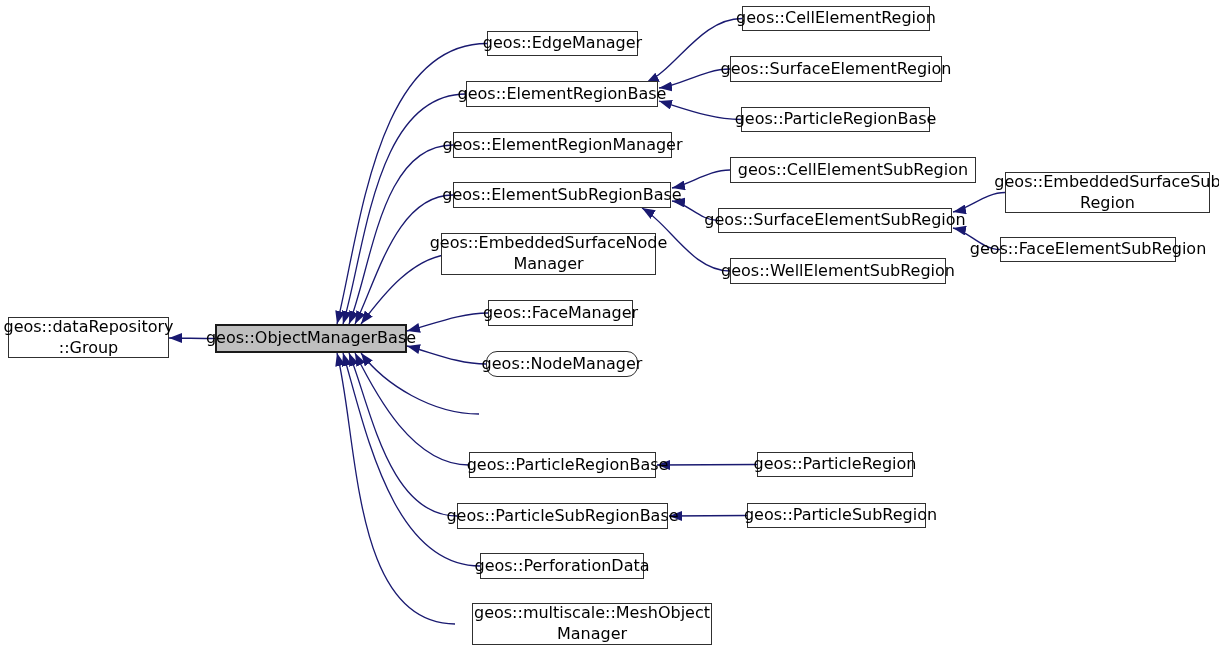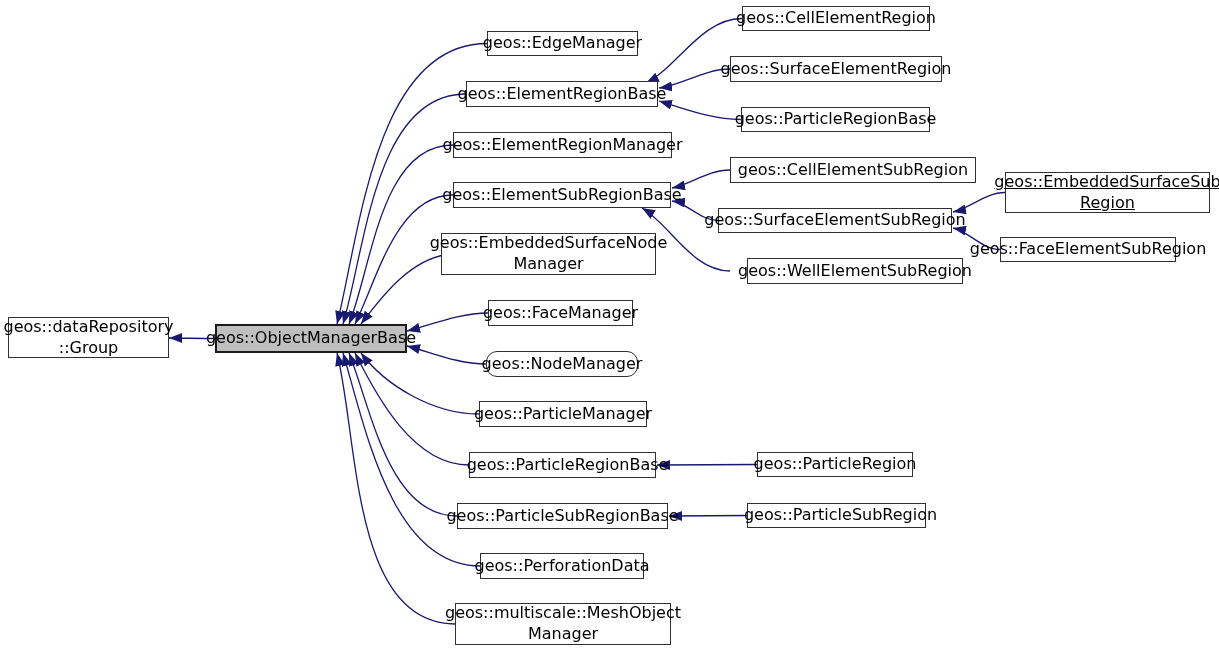--- a/index.html
+++ b/index.html
@@ -72,31 +72,30 @@
 ::Group</span></div>
       <div class="node highlighted" style="left: 215px; top: 324px; width: 192px; height: 29px;"><span>geos::ObjectManagerBase</span></div>
       <div class="node" style="left: 487px; top: 31px; width: 151px; height: 25px;"><span>geos::EdgeManager</span></div>
       <div class="node" style="left: 466px; top: 81px; width: 192px; height: 26px;"><span>geos::ElementRegionBase</span></div>
       <div class="node" style="left: 453px; top: 132px; width: 219px; height: 26px;"><span>geos::ElementRegionManager</span></div>
       <div class="node" style="left: 453px; top: 182px; width: 218px; height: 26px;"><span>geos::ElementSubRegionBase</span></div>
       <div class="node" style="left: 441px; top: 233px; width: 215px; height: 42px;"><span>geos::EmbeddedSurfaceNode
 Manager</span></div>
       <div class="node" style="left: 488px; top: 300px; width: 145px; height: 26px;"><span>geos::FaceManager</span></div>
       <div class="node" style="left: 486px; top: 351px; width: 152px; height: 26px; border-radius: 11px;"><span>geos::NodeManager</span></div>
-      <div class="node" style="left: 479px; top: 401px; width: 168px; height: 26px;"><span>geos::ParticleManager</span></div>
       <div class="node" style="left: 469px; top: 452px; width: 187px; height: 26px; padding-left: 10px;"><span>geos::ParticleRegionBase</span></div>
       <div class="node" style="left: 480px; top: 553px; width: 164px; height: 26px;"><span>geos::PerforationData</span></div>
       <div class="node" style="left: 457px; top: 503px; width: 211px; height: 26px;"><span>geos::ParticleSubRegionBase</span></div>
-      <div class="node" style="left: 455px; top: 603px; width: 216px; height: 42px; justify-content: center;"><span>geos::multiscale::MeshObject
+      <div class="node" style="left: 472px; top: 603px; width: 240px; height: 42px; justify-content: center;"><span>geos::multiscale::MeshObject
 Manager</span></div>
       <div class="node" style="left: 742px; top: 6px; width: 188px; height: 25px;"><span>geos::CellElementRegion</span></div>
       <div class="node" style="left: 730px; top: 56px; width: 212px; height: 26px;"><span>geos::SurfaceElementRegion</span></div>
       <div class="node" style="left: 741px; top: 107px; width: 189px; height: 25px;"><span>geos::ParticleRegionBase</span></div>
       <div class="node" style="left: 730px; top: 157px; width: 246px; height: 26px;"><span>geos::CellElementSubRegion</span></div>
       <div class="node" style="left: 718px; top: 208px; width: 234px; height: 25px;"><span>geos::SurfaceElementSubRegion</span></div>
-      <div class="node" style="left: 730px; top: 258px; width: 216px; height: 26px; margin-left: 17px;"><span>geos::WellElementSubRegion</span></div>
-      <div class="node" style="left: 1005px; top: 172px; width: 205px; height: 41px; text-decoration: underline;"><span>geos::EmbeddedSurfaceSub
+      <div class="node" style="left: 730px; top: 258px; width: 216px; height: 26px;"><span>geos::WellElementSubRegion</span></div>
+      <div class="node" style="left: 1005px; top: 172px; width: 205px; height: 41px;"><span>geos::EmbeddedSurfaceSub
 Region</span></div>
       <div class="node" style="left: 1000px; top: 237px; width: 176px; height: 25px; text-align: right;"><span>geos::FaceElementSubRegion</span></div>
       <div class="node" style="left: 757px; top: 452px; width: 156px; height: 25px;"><span>geos::ParticleRegion</span></div>
       <div class="node" style="left: 747px; top: 503px; width: 179px; height: 25px; padding-left: 8px;"><span>geos::ParticleSubRegion</span></div>
     </div>
 </div>
 
 </body></html>

